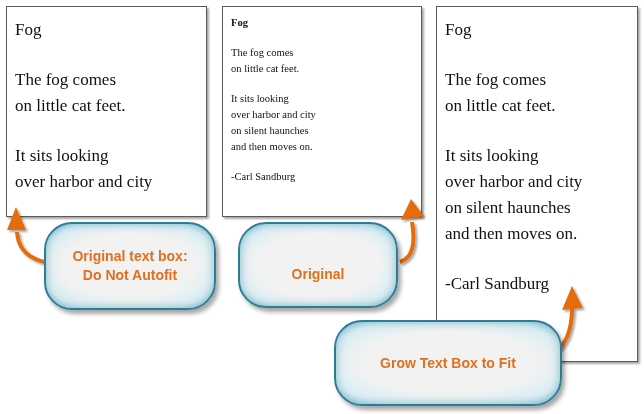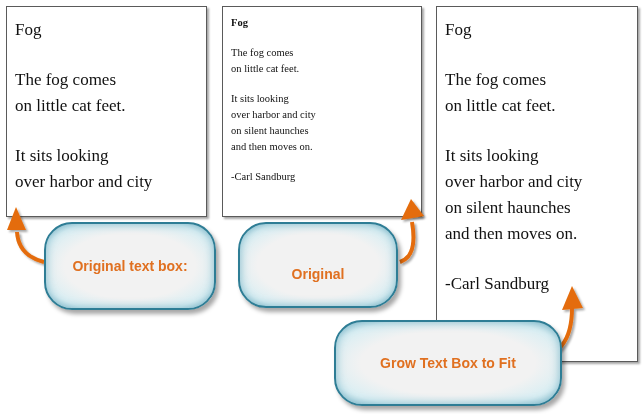--- a/index.html
+++ b/index.html
@@ -86,20 +86,21 @@
   </g>
   <g filter="url(#sh)">
     <path d="M528,359 C560,358 572,340 572,308" stroke="#e46c0a" stroke-width="4" fill="none"></path>
     <polygon points="572,286 562,310 583,308" fill="#e46c0a"></polygon>
   </g>
 </svg>
 
 <div class="callout" style="left:44px;top:222px;width:172px;height:88px;">
   <div>
     <span>Original text box:</span><br>
+    <span>Do Not Autofit</span>
   </div>
 </div>
 
 <div class="callout" style="left:238px;top:222px;width:160px;height:86px;">
   <div>
     <br>
     <span>Original</span>
   </div>
 </div>
 

